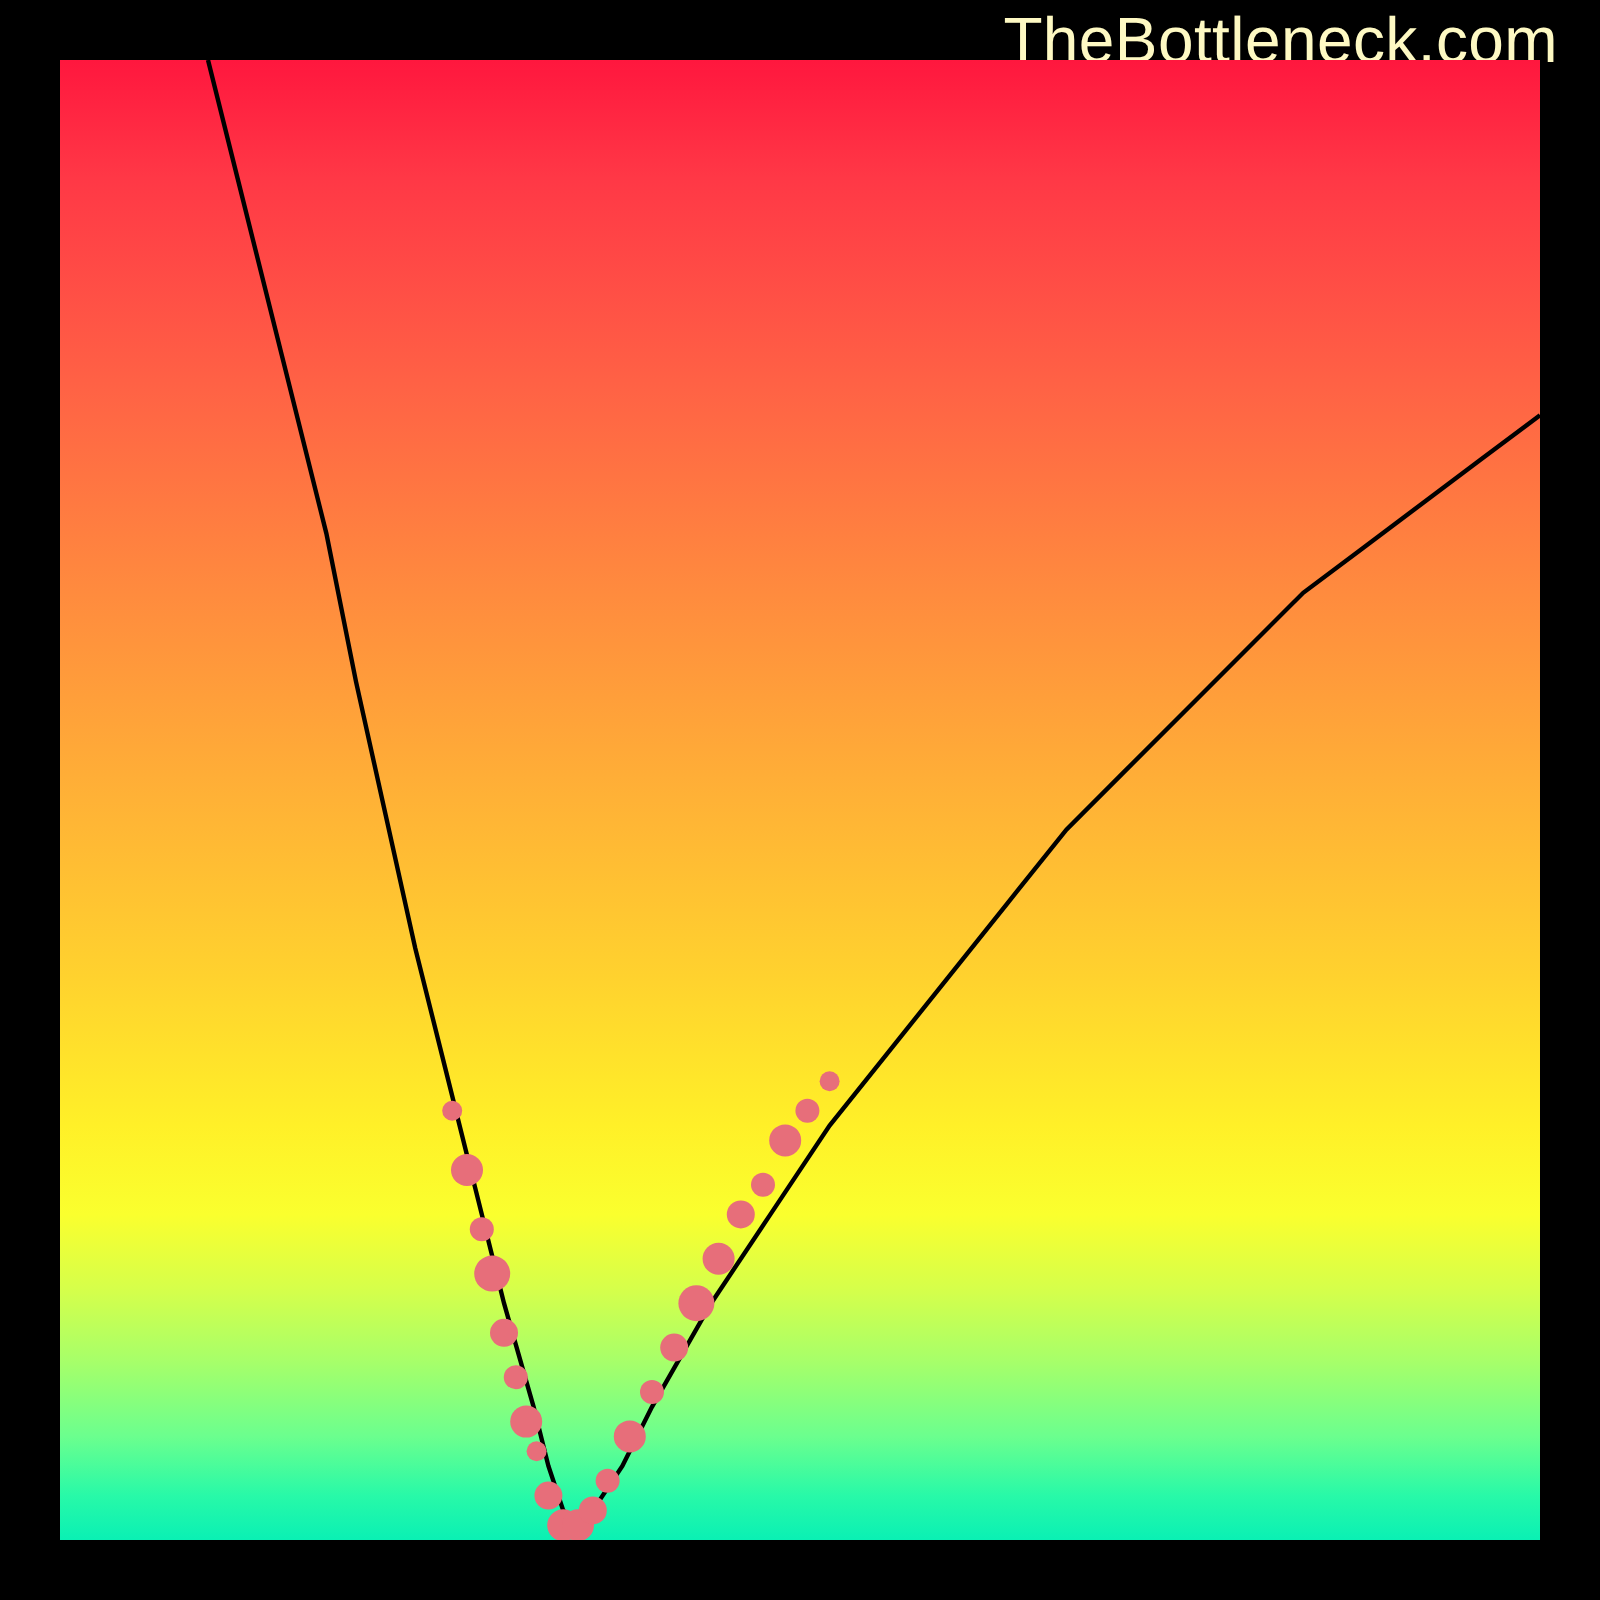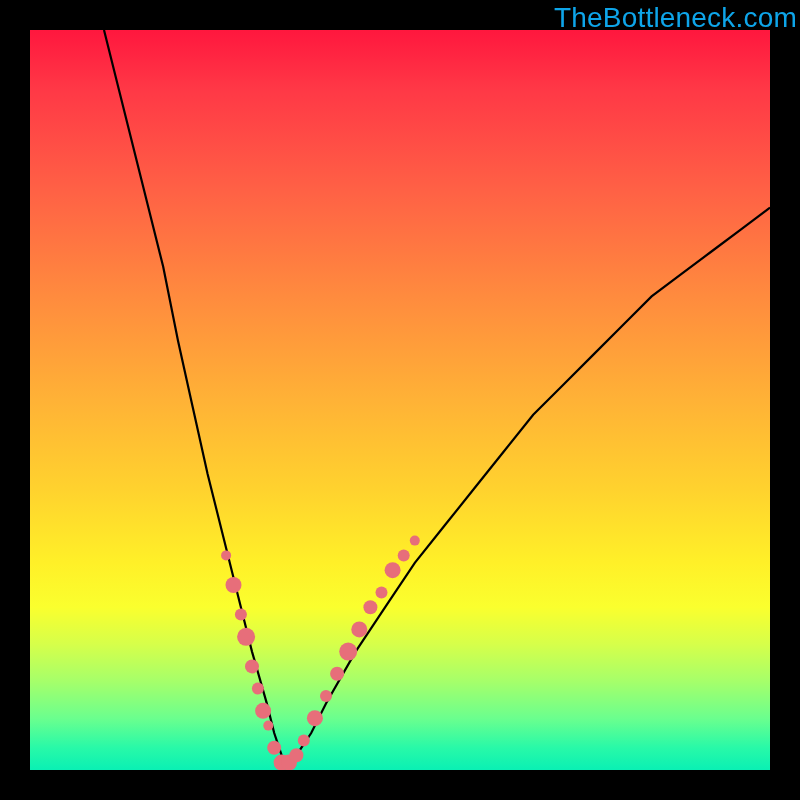--- a/index.html
+++ b/index.html
@@ -13,23 +13,23 @@
   }
   .stage {
     position: relative;
     width: 800px;
     height: 800px;
     background: #000;
   }
   .watermark {
     position: absolute;
     top: 2px;
-    right: 3px;
-    color: #0ea5e9;
-    font-size: 28px;
+    right: 21px;
+    color: #fef9c3;
+    font-size: 32px;
     font-weight: 500;
     letter-spacing: 0.2px;
     user-select: none;
   }
   
   .plot {
     position: absolute;
     left: 30px;
     top: 30px;
     width: 740px;

